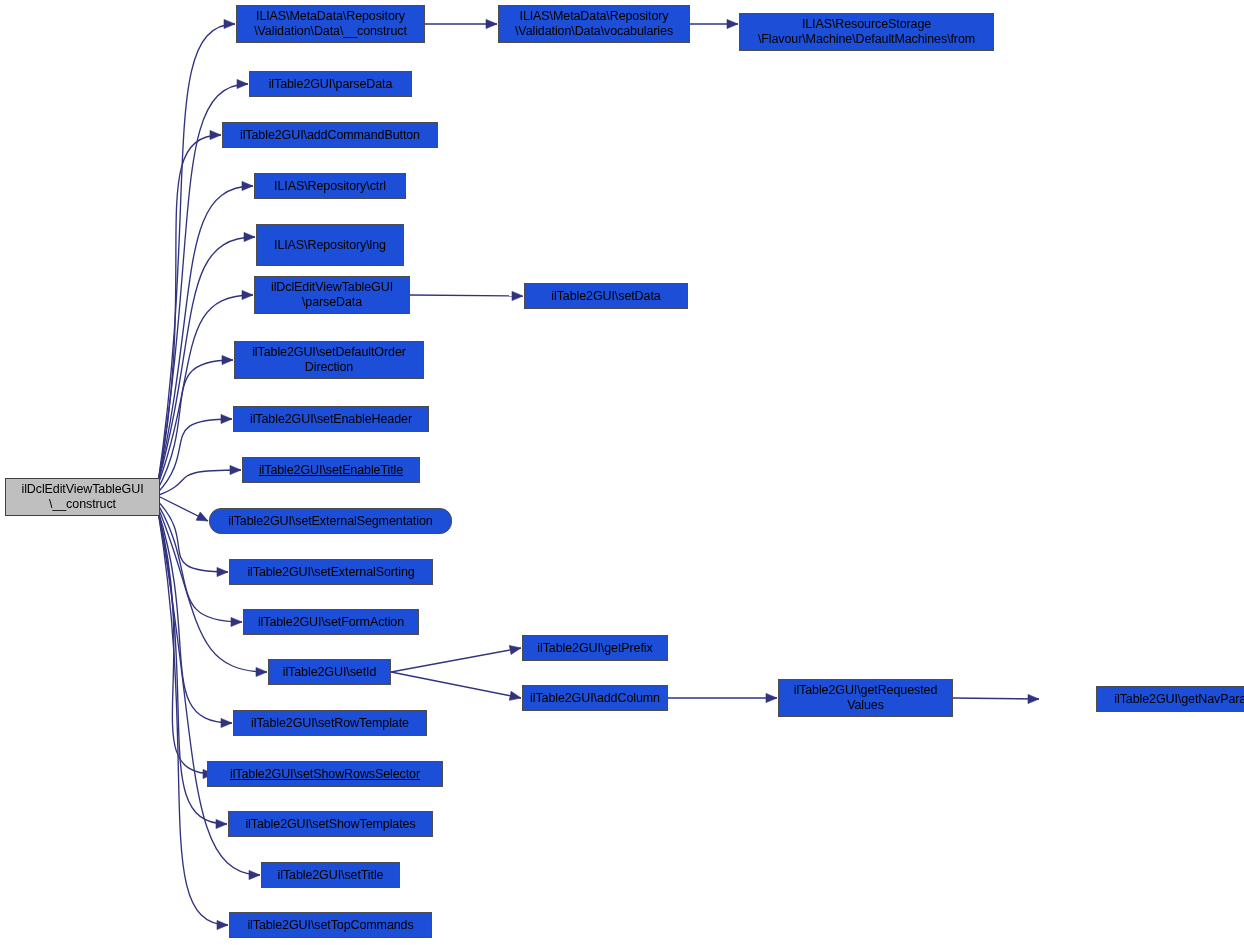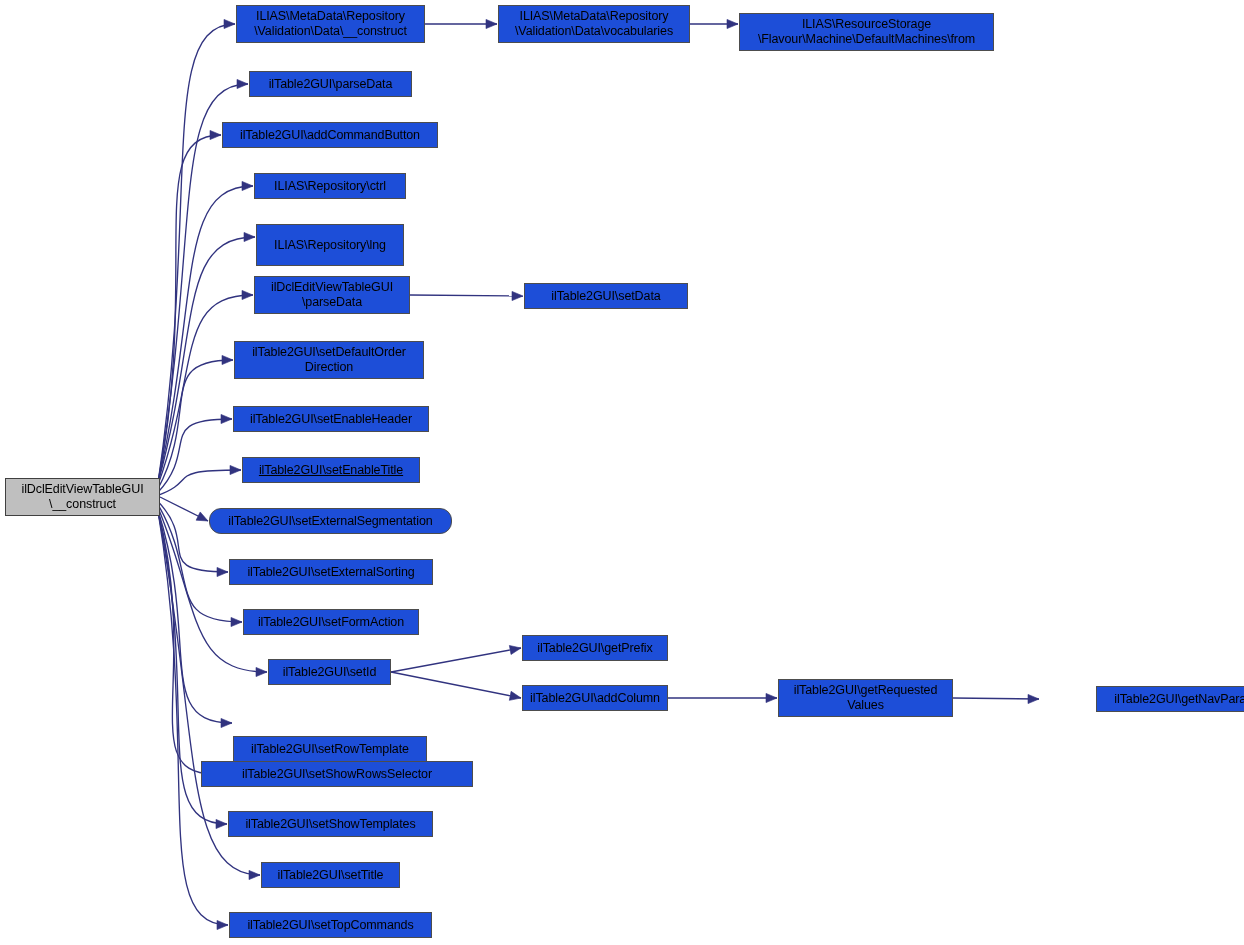--- a/index.html
+++ b/index.html
@@ -179,19 +179,19 @@
       <div class="node" style="left: 242px; top: 457px; width: 178px; height: 26px; text-decoration: underline;"><span class="node-label">ilTable2GUI\setEnableTitle</span></div>
       <div class="node" style="left: 209px; top: 508px; width: 243px; height: 26px; border-radius: 12px;"><span class="node-label">ilTable2GUI\setExternalSegmentation</span></div>
       <div class="node" style="left: 229px; top: 559px; width: 204px; height: 26px;"><span class="node-label">ilTable2GUI\setExternalSorting</span></div>
       <div class="node" style="left: 243px; top: 609px; width: 176px; height: 26px;"><span class="node-label">ilTable2GUI\setFormAction</span></div>
       <div class="node" style="left: 268px; top: 659px; width: 123px; height: 26px;"><span class="node-label">ilTable2GUI\setId</span></div>
       <div class="node" style="left: 522px; top: 635px; width: 146px; height: 26px;"><span class="node-label">ilTable2GUI\getPrefix</span></div>
       <div class="node" style="left: 522px; top: 685px; width: 146px; height: 26px;"><span class="node-label">ilTable2GUI\addColumn</span></div>
       <div class="node" style="left: 778px; top: 679px; width: 175px; height: 38px;"><span class="node-label">ilTable2GUI\getRequested
 Values</span></div>
       <div class="node" style="left: 1096px; top: 686px; width: 200px; height: 26px;"><span class="node-label">ilTable2GUI\getNavParameter</span></div>
-      <div class="node" style="left: 233px; top: 710px; width: 194px; height: 26px; margin-top: 26px;"><span class="node-label">ilTable2GUI\setRowTemplate</span></div>
-      <div class="node" style="left: 201px; top: 761px; width: 272px; height: 26px;"><span class="node-label">ilTable2GUI\setShowRowsSelector</span></div>
+      <div class="node" style="left: 233px; top: 710px; width: 194px; height: 26px;"><span class="node-label">ilTable2GUI\setRowTemplate</span></div>
+      <div class="node" style="left: 207px; top: 761px; width: 236px; height: 26px; text-decoration: underline;"><span class="node-label">ilTable2GUI\setShowRowsSelector</span></div>
       <div class="node" style="left: 228px; top: 811px; width: 205px; height: 26px;"><span class="node-label">ilTable2GUI\setShowTemplates</span></div>
       <div class="node" style="left: 261px; top: 862px; width: 139px; height: 26px;"><span class="node-label">ilTable2GUI\setTitle</span></div>
       <div class="node" style="left: 229px; top: 912px; width: 203px; height: 26px;"><span class="node-label">ilTable2GUI\setTopCommands</span></div>
     </div>
 </div>
 
 </body></html>

